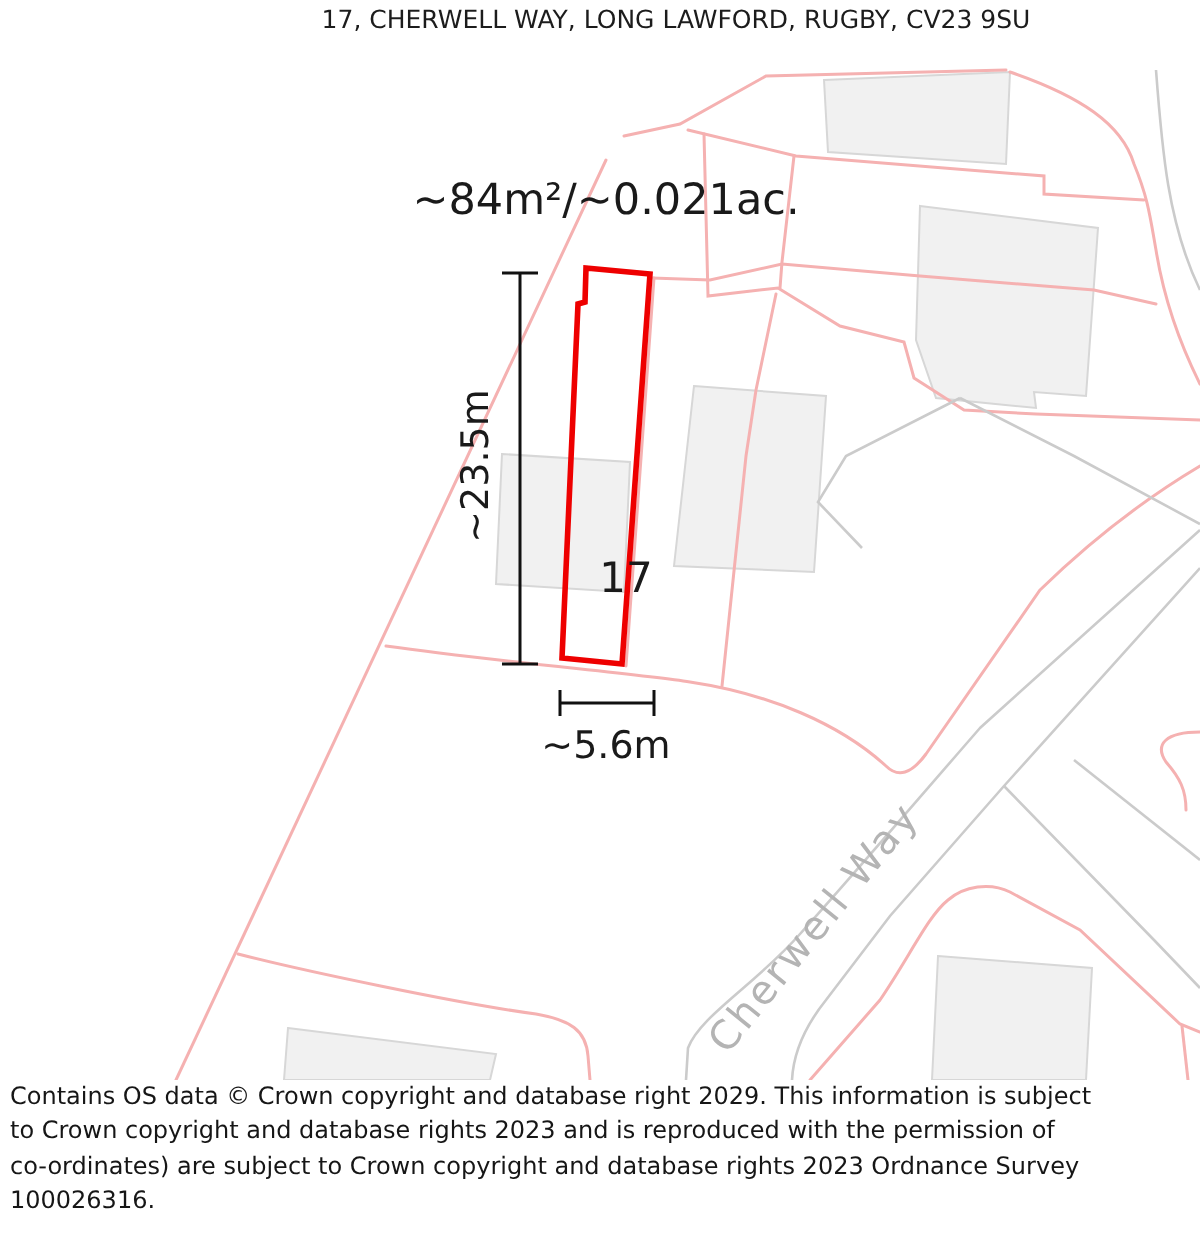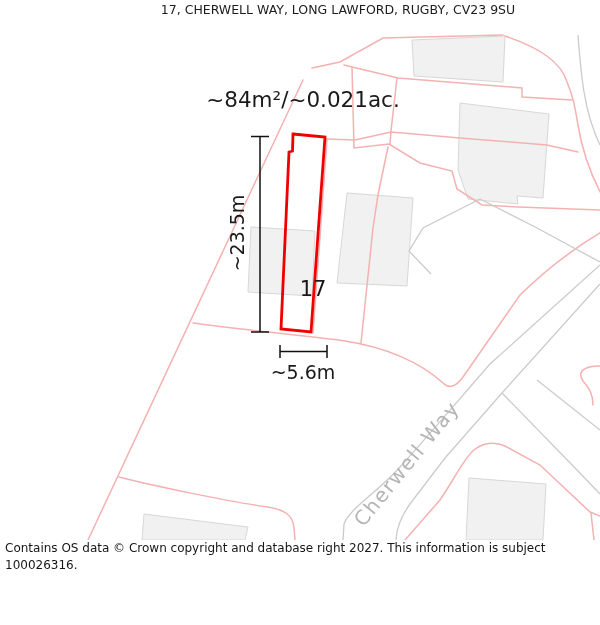--- a/index.html
+++ b/index.html
@@ -84,17 +84,19 @@
       <path d="M327,345 V358"></path>
     </g>
 
     <text class="maplabel" x="303" y="107" text-anchor="middle" font-size="21.5">~84m²/~0.021ac.</text>
     <text class="maplabel" x="313" y="296" text-anchor="middle" font-size="21">17</text>
     <text class="maplabel" transform="translate(244,233) rotate(-90)" text-anchor="middle" font-size="19">~23.5m</text>
     <text class="maplabel" x="303" y="379" text-anchor="middle" font-size="19">~5.6m</text>
   </svg>
 
   <div class="ftr">
-    <div>Contains OS data © Crown copyright and database right 2027. This information is subject</div>
+    <div>Contains OS data © Crown copyright and database right 2029. This information is subject</div>
+    <div>to Crown copyright and database rights 2023 and is reproduced with the permission of</div>
+    <div>co-ordinates) are subject to Crown copyright and database rights 2023 Ordnance Survey</div>
     <div>100026316.</div>
   </div>
 
 </div>
 
 </body></html>

